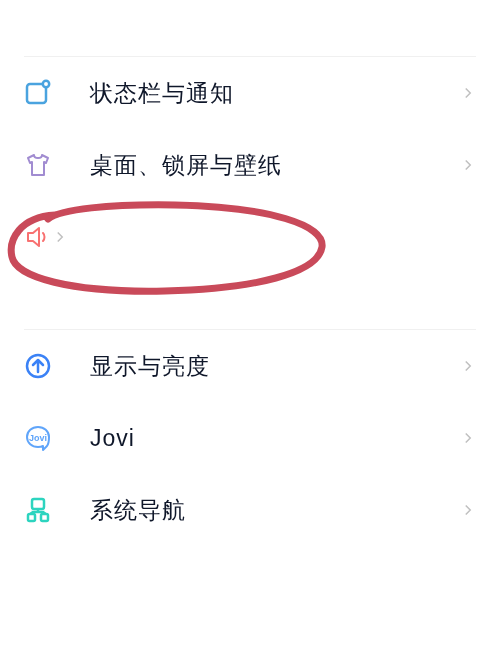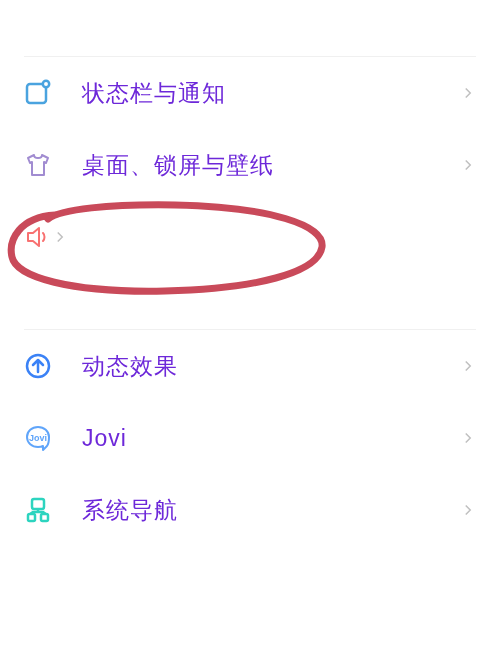--- a/index.html
+++ b/index.html
@@ -31,23 +31,23 @@
     .item-icon {
       width: 28px;
       height: 28px;
       display: flex;
       align-items: center;
       justify-content: center;
       flex-shrink: 0;
     }
     .item-label {
       flex: 1;
-      margin-left: 30px;
+      margin-left: 38px;
       font-size: 23px;
-      color: #6d28d9;
+      color: #0f172a;
       letter-spacing: 1px;
     }
     .item-chevron {
       flex-shrink: 0;
       width: 16px;
       height: 16px;
       display: flex;
       align-items: center;
       justify-content: center;
     }
@@ -116,21 +116,21 @@
   <div class="group-gap"></div>
   <div class="group-divider"></div>
 
   <div class="settings-item">
     <span class="item-icon">
       <svg viewBox="0 0 28 28" width="28" height="28">
         <circle cx="14" cy="14" r="11" fill="none" stroke="#3b82f6" stroke-width="2.5"></circle>
         <path d="M14 20 L14 9 M9 13 L14 8 L19 13" fill="none" stroke="#3b82f6" stroke-width="2.5" stroke-linecap="round" stroke-linejoin="round"></path>
       </svg>
     </span>
-    <span class="item-label">动态效果</span>
+    <span class="item-label">显示与亮度</span>
     <span class="item-chevron">
       <svg viewBox="0 0 16 16" width="12" height="12">
           <path d="M5 2 L11 8 L5 14" fill="none" stroke="#c0c0c0" stroke-width="2"></path>
         </svg>
     </span>
   </div>
 
   <div class="settings-item">
     <span class="item-icon">
       <svg viewBox="0 0 28 28" width="28" height="28">

